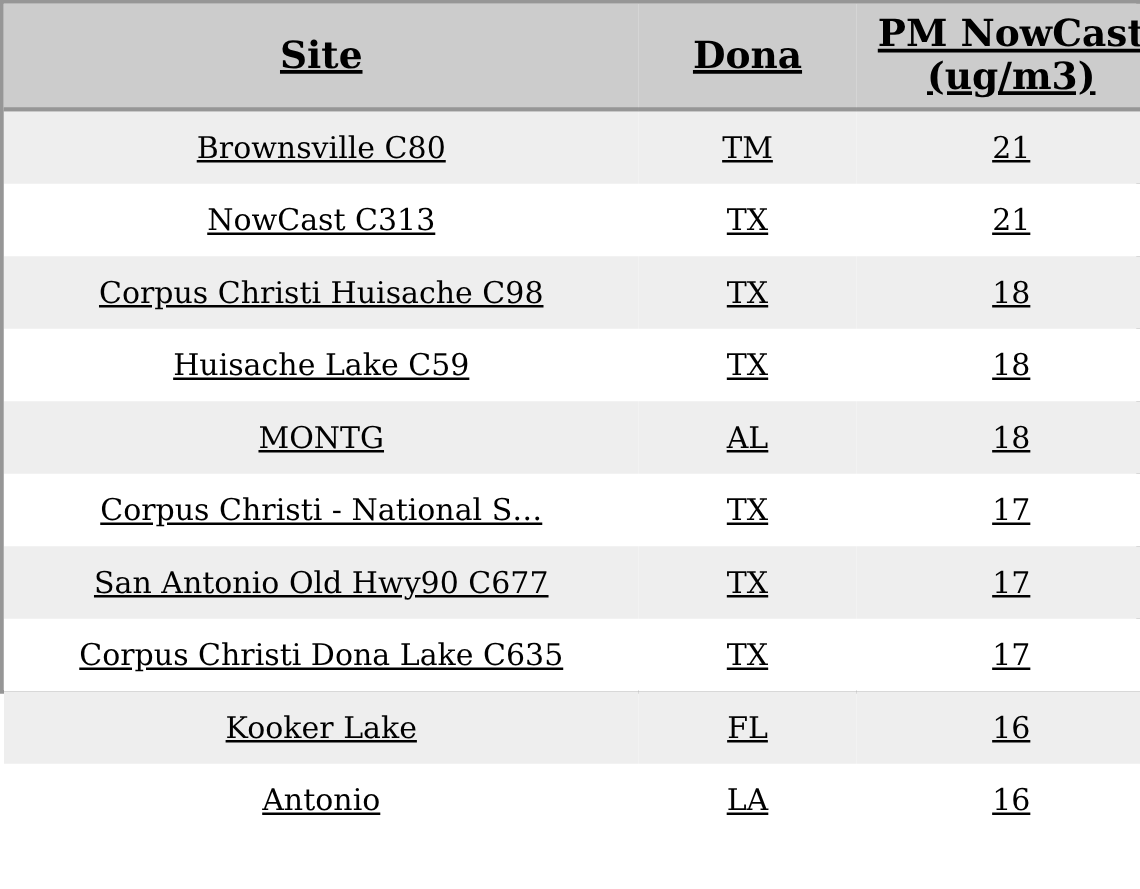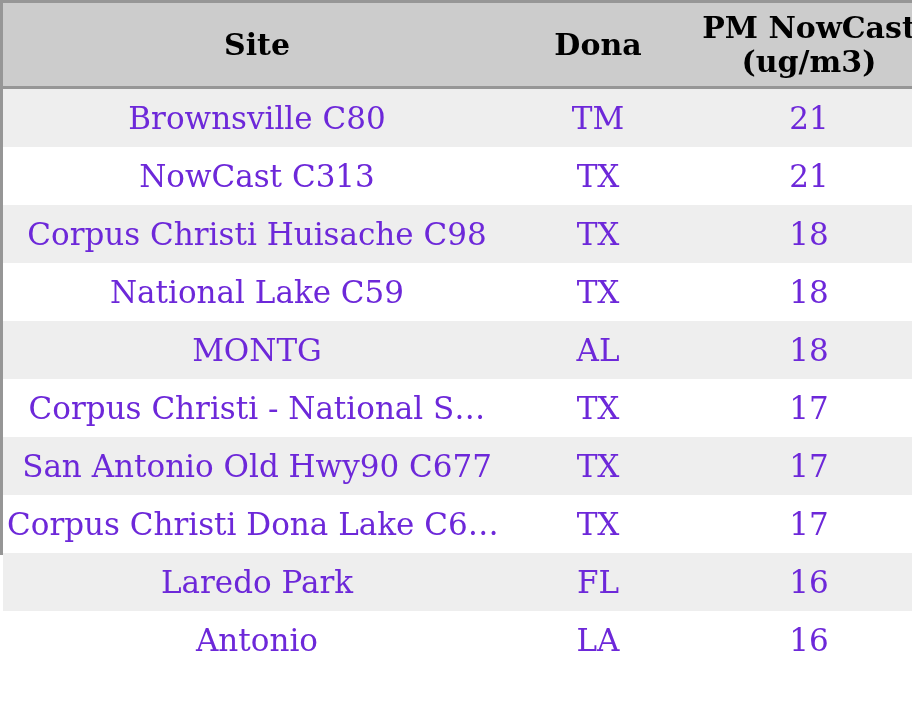--- a/index.html
+++ b/index.html
@@ -12,20 +12,21 @@
     height: 711px;
     font-family: "DejaVu Serif", "Liberation Serif", serif;
     overflow: hidden;
   }
   .table-wrap {
     width: 912px;
     height: 555px;
     box-sizing: border-box;
     border: 3px solid #969696;
     background: #ffffff;
+    text-decoration: underline;
   }
   table.data-table {
     width: 100%;
     border-collapse: collapse;
     table-layout: fixed;
   }
   thead tr {
     background: #cccccc;
   }
   thead th {
@@ -36,22 +37,22 @@
     vertical-align: middle;
     padding: 8px 4px;
     border-bottom: 3px solid #969696;
     line-height: 1.12;
   }
   thead th.col-site { width: 500px; }
   thead th.col-state { width: 166px; }
   thead th.col-value { width: 240px; }
 
   tbody td {
-    font-size: 31px;
-    color: #6d28d9;
+    font-size: 24px;
+    color: #000000;
     text-align: center;
     vertical-align: middle;
     height: 58px;
     padding: 0 4px;
     white-space: nowrap;
     overflow: hidden;
     text-overflow: ellipsis;
   }
   tbody tr.row-even {
     background: #eeeeee;
@@ -82,21 +83,21 @@
         <td>NowCast C313</td>
         <td>TX</td>
         <td>21</td>
       </tr>
       <tr class="row-even">
         <td>Corpus Christi Huisache C98</td>
         <td>TX</td>
         <td>18</td>
       </tr>
       <tr class="row-odd">
-        <td>National Lake C59</td>
+        <td>Huisache Lake C59</td>
         <td>TX</td>
         <td>18</td>
       </tr>
       <tr class="row-even">
         <td>MONTG</td>
         <td>AL</td>
         <td>18</td>
       </tr>
       <tr class="row-odd">
         <td>Corpus Christi - National S…</td>
@@ -107,21 +108,21 @@
         <td>San Antonio Old Hwy90 C677</td>
         <td>TX</td>
         <td>17</td>
       </tr>
       <tr class="row-odd">
         <td>Corpus Christi Dona Lake C635</td>
         <td>TX</td>
         <td>17</td>
       </tr>
       <tr class="row-even">
-        <td>Laredo Park</td>
+        <td>Kooker Lake</td>
         <td>FL</td>
         <td>16</td>
       </tr>
       <tr class="row-odd">
         <td>Antonio</td>
         <td>LA</td>
         <td>16</td>
       </tr>
     </tbody>
   </table>

